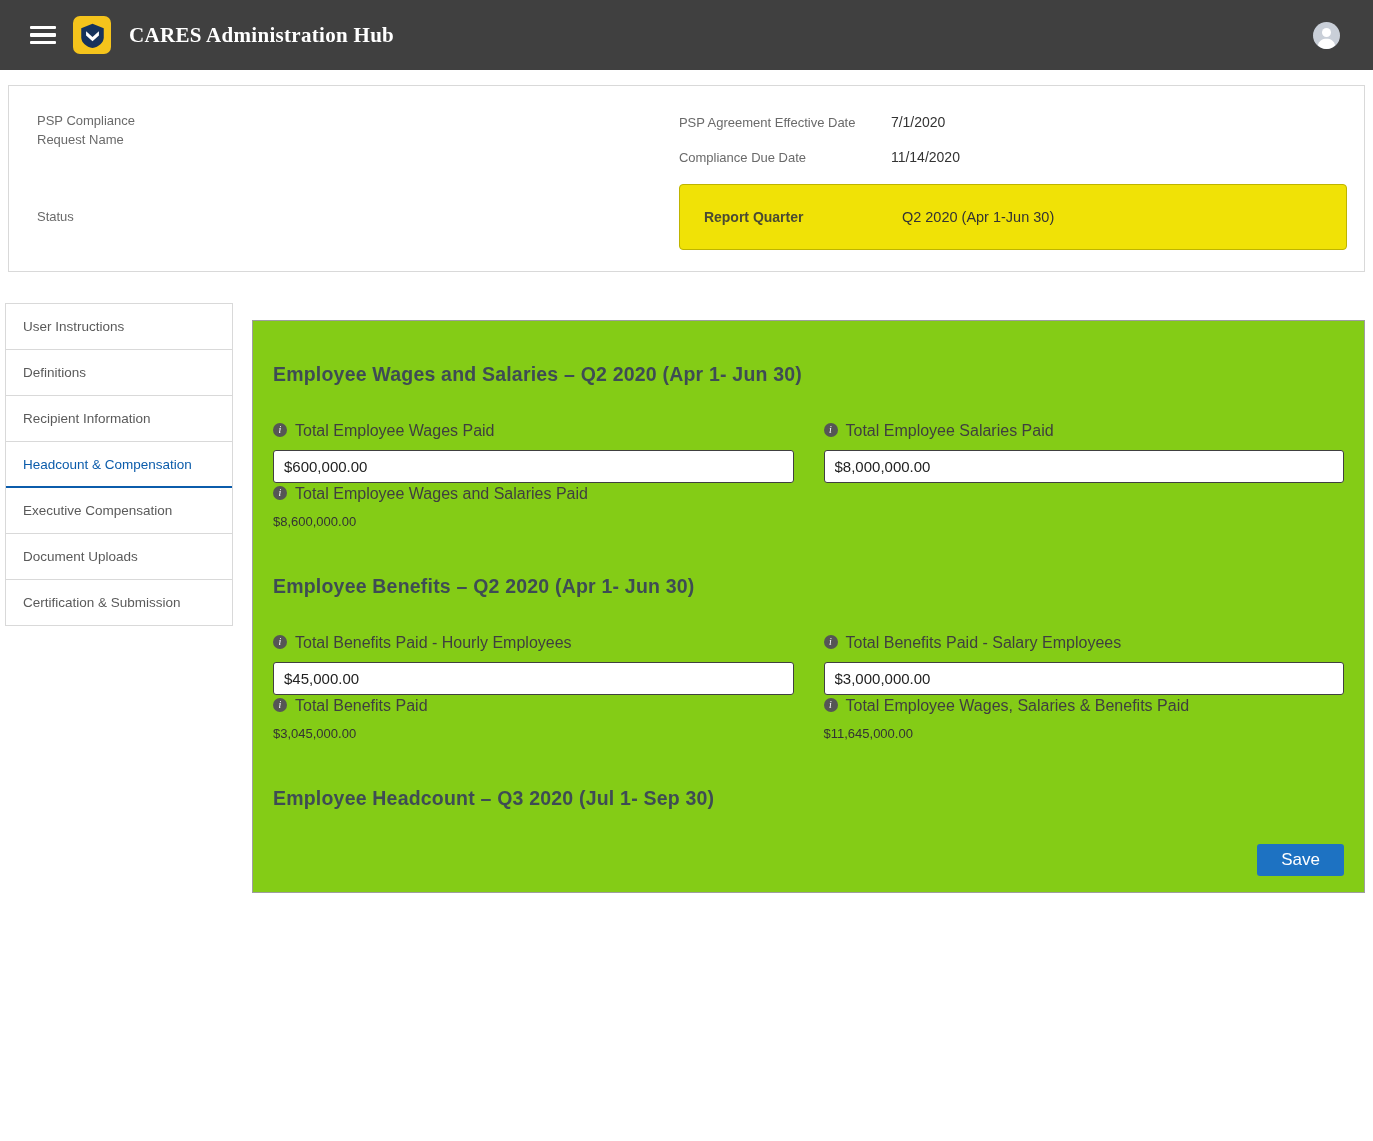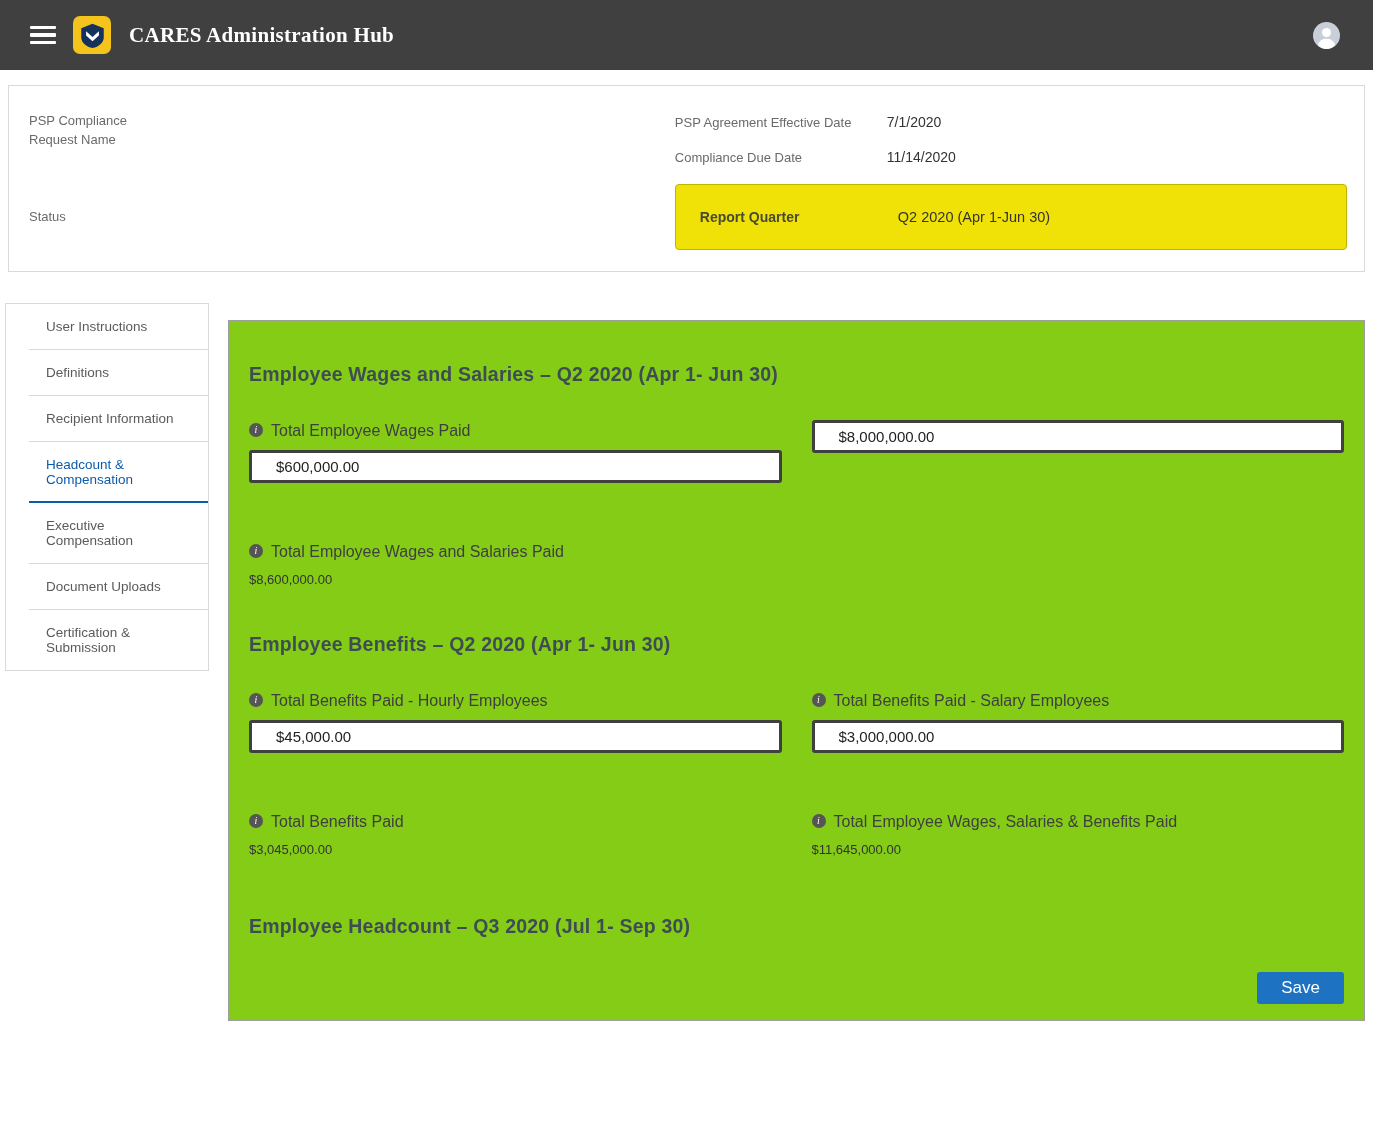--- a/index.html
+++ b/index.html
@@ -31,21 +31,21 @@
     font-family: "Liberation Serif", serif;
     font-size: 21px; font-weight: 700; letter-spacing: .3px;
   }
   .flex-spacer { flex: 1; }
   .avatar { width: 27px; height: 27px; border: none; background: none; padding: 0; cursor: pointer; }
 
   
   .summary-card {
     margin: 15px 8px 0 8px;
     border: 1px solid #d9d9d9; background: #fff;
-    display: flex; padding: 26px 17px 20px 20px;
+    display: flex; padding: 26px 17px 20px 28px;
     min-height: 187px;
   }
   .summary-left { width: 49%; display: flex; }
   .sum-label-col { width: 187px; flex: none; }
   .sum-value-col { flex: 1; }
   .sum-label { color: #6a6a6a; font-size: 13px; line-height: 1.45; }
   .sum-value { color: #333; font-size: 14px; }
   .req-label { max-width: 150px; }
   .status-label { margin-top: 58px; }
   .val-indent { padding-left: 22px; }
@@ -59,55 +59,55 @@
     margin-top: 10px; background: #f0e206; border: 1px solid #beb400;
     border-radius: 4px; padding: 24px 0 24px 24px;
     display: grid; grid-template-columns: 198px 1fr; align-items: center;
   }
   .quarter-label { font-size: 14px; font-weight: 700; color: #4a4a33; }
   .quarter-value { font-size: 14.5px; color: #333; }
 
   
   .content { display: flex; align-items: flex-start; margin: 31px 8px 40px 5px; gap: 19px; }
 
-  .sidebar { width: 204px; flex: none; border: 1px solid #d9d9d9; background: #fff; padding-left: 23px; }
+  .sidebar { width: 228px; flex: none; border: 1px solid #d9d9d9; background: #fff; }
   .side-item {
     padding: 15px 17px; font-size: 13.5px; color: #5a5a5a;
     border-bottom: 1px solid #d9d9d9; cursor: pointer; background: #fff;
   }
   .side-item:last-child { border-bottom: none; }
   .side-item.active { color: #0b5cab; border-bottom: 2px solid #0b5cab; padding-bottom: 14px; }
 
   .panel {
     flex: 1; margin-top: 17px;
     background: #84cc16; border: 1px solid #9e9e9e;
     padding: 28px 20px 16px 20px;
   }
   .section-title {
     font-size: 19.5px; font-weight: 700; color: #3e4c54;
     letter-spacing: .2px; margin: 46px 0 34px 0;
   }
   .panel > .section-title:first-child { margin-top: 14px; }
 
-  .field-row { display: grid; grid-template-columns: 1fr 1fr; column-gap: 30px; margin-bottom: 58px; }
+  .field-row { display: grid; grid-template-columns: 1fr 1fr; column-gap: 30px; }
   .field-label {
     display: flex; align-items: flex-start; gap: 8px;
     font-size: 16px; color: #3f3f3f; margin-bottom: 8px; line-height: 1.35;
   }
   .info-icon {
     width: 14px; height: 14px; flex: none; margin-top: 3px;
     border-radius: 50%; background: #555; color: #fff;
     display: inline-flex; align-items: center; justify-content: center;
     font-family: "Liberation Serif", serif; font-style: italic; font-size: 10px; cursor: pointer;
   }
   .info-icon::before { content: "i"; }
   .text-input {
     width: 100%; height: 33px;
-    border: 3px solid #404040; border-radius: 3px;
-    padding: 0 24px; font-size: 15px; color: #222;
+    border: 1px solid #404040; border-radius: 3px;
+    padding: 0 10px; font-size: 15px; color: #222;
     font-family: "Liberation Sans", sans-serif; background: #fff;
   }
   .readonly-value { font-size: 13px; color: #333; margin-top: 10px; }
   .readonly-block { margin-bottom: 0; }
   .long-label-text { max-width: 920px; }
 
   .save-row { display: flex; justify-content: flex-end; margin-top: 9px; }
   .save-btn {
     min-width: 87px; height: 32px; border: none; border-radius: 3px;
     background: #1d72c2; color: #fff; font-size: 17px;
@@ -181,20 +181,24 @@
 
     <div class="field-row">
       <div class="field">
         <div class="field-label">
           <span class="info-icon"></span>
           <span>Total Employee Wages Paid</span>
         </div>
         <input type="text" class="text-input" value="$600,000.00" style="">
       </div>
       <div class="field">
+        <div class="field-label">
+          <span class="info-icon"></span>
+          <span>Total Employee Salaries Paid</span>
+        </div>
         <input type="text" class="text-input" value="$8,000,000.00" style="">
       </div>
     </div>
 
     <div class="readonly-block">
       <div class="field-label">
         <span class="info-icon"></span>
         <span>Total Employee Wages and Salaries Paid</span>
       </div>
       <div class="readonly-value">$8,600,000.00</div>

